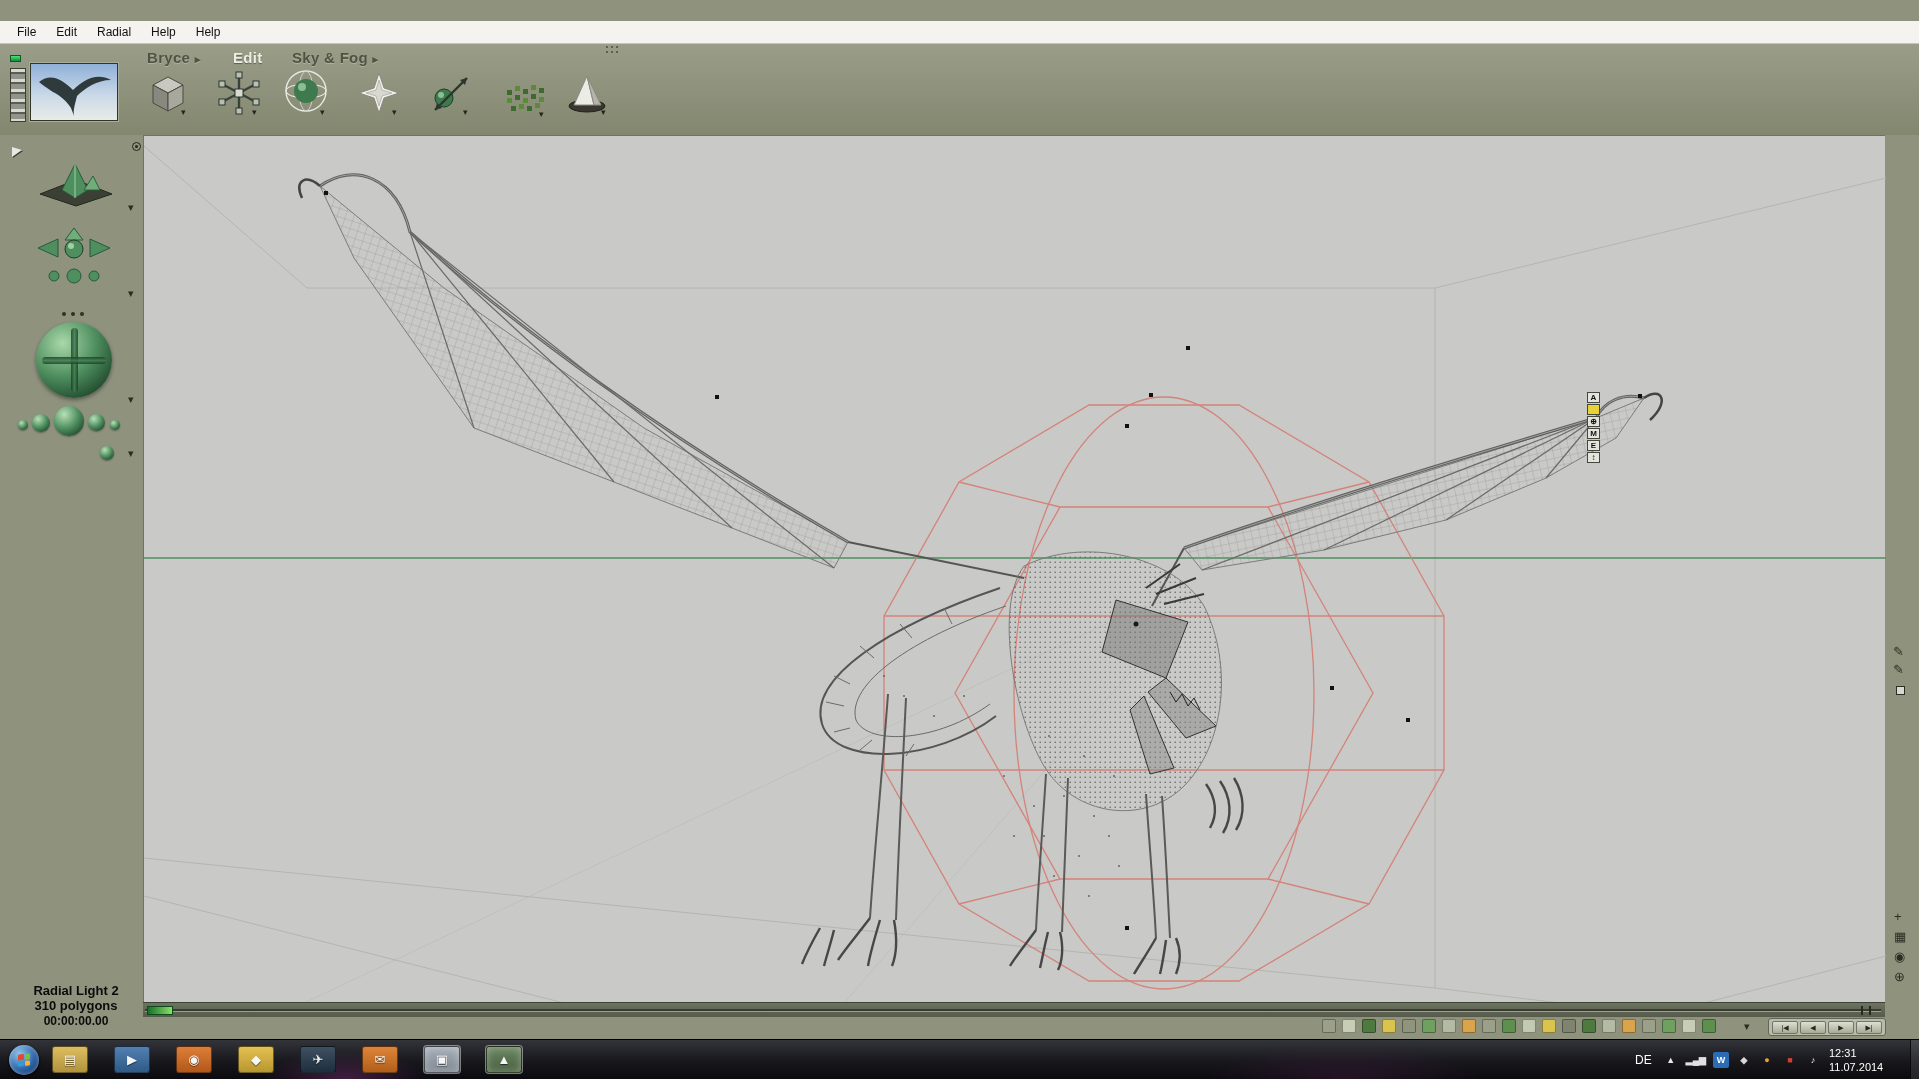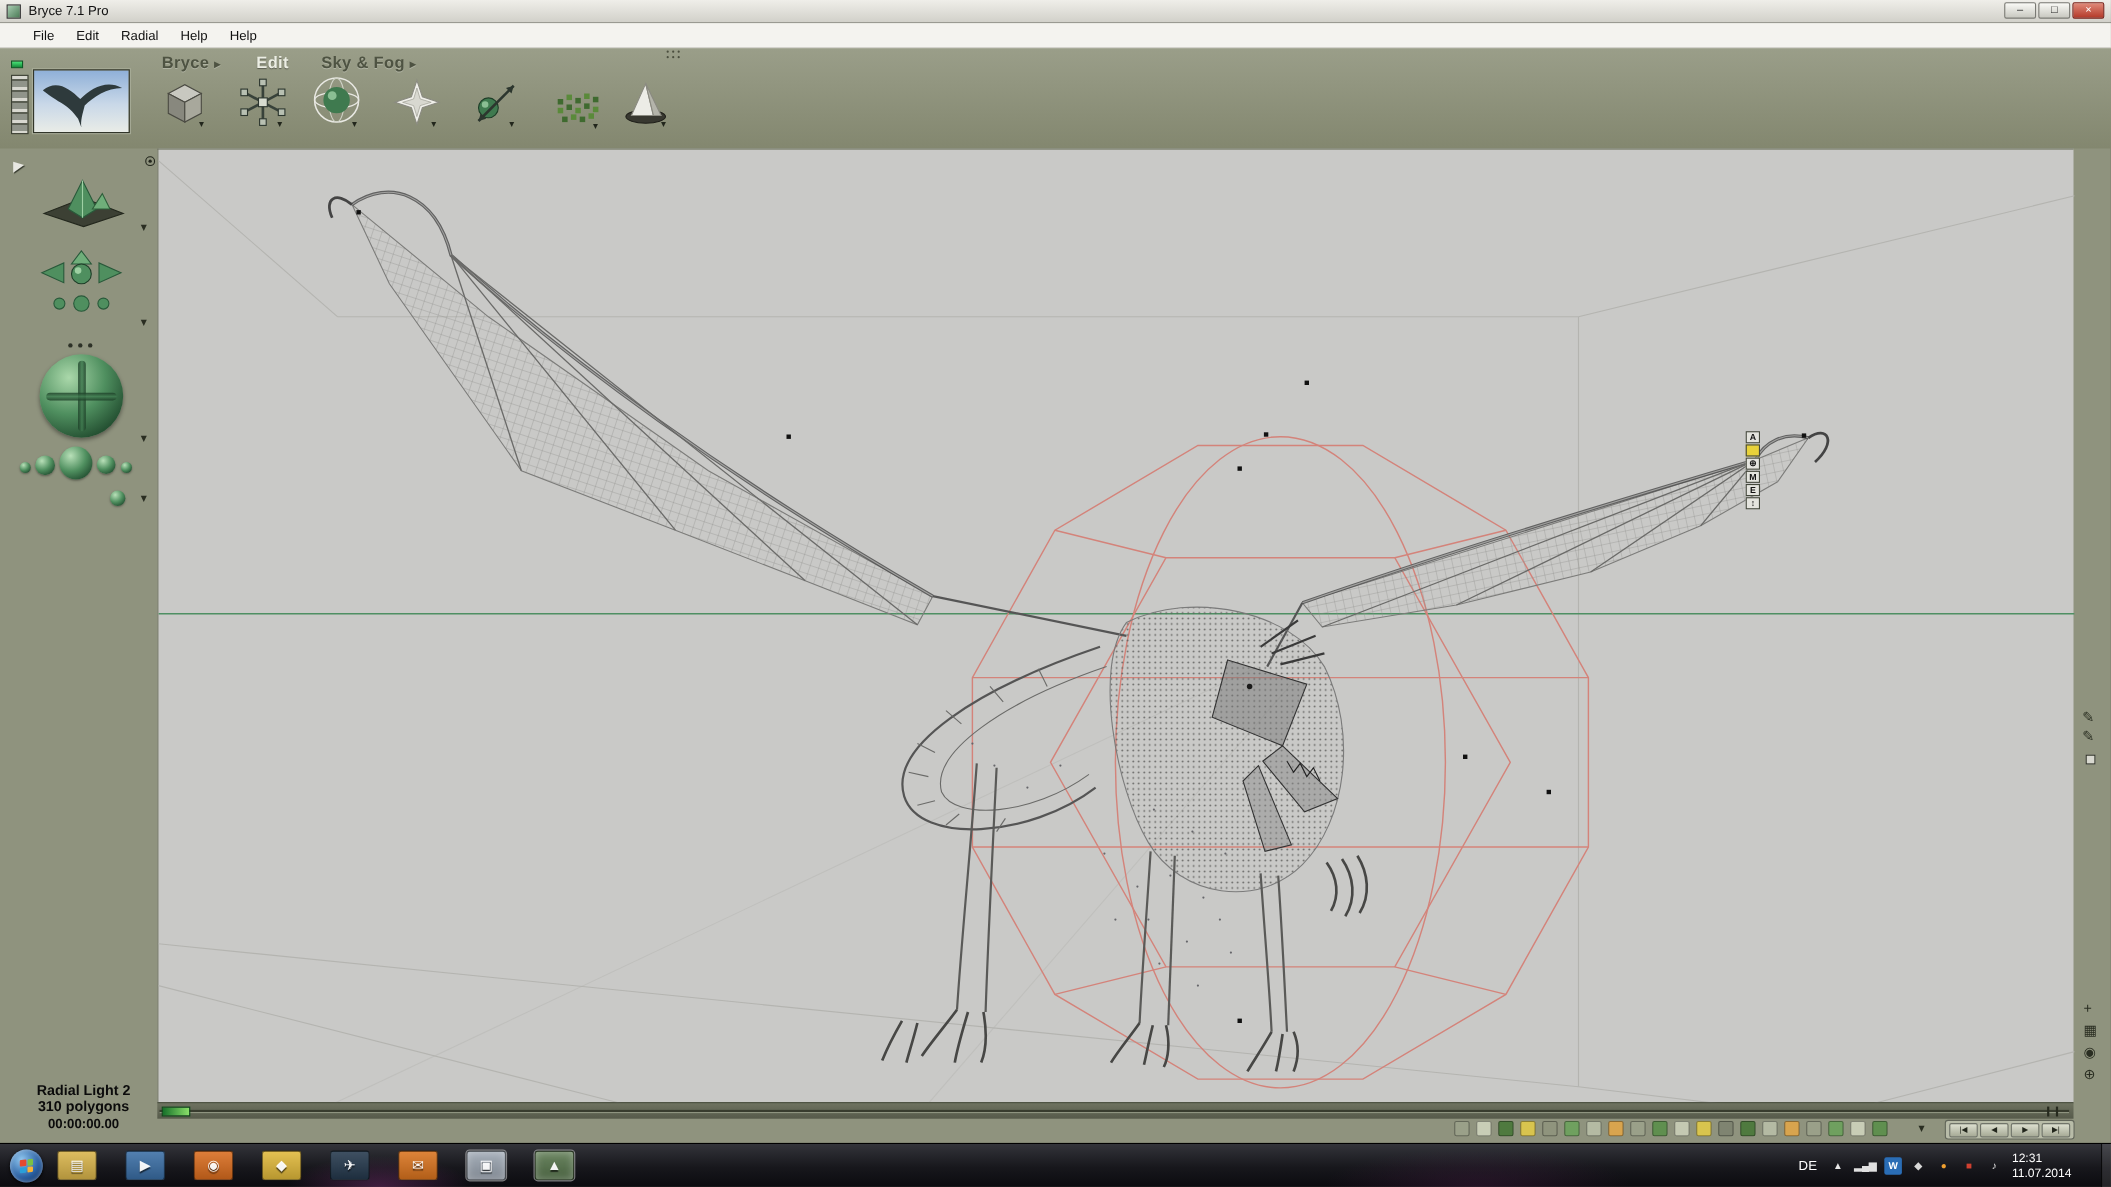--- a/index.html
+++ b/index.html
@@ -11,21 +11,21 @@
   .titlebar{position:absolute;left:0;top:0;width:1919px;height:21px;
     background:linear-gradient(#efeee9,#d2d1ca);border-bottom:1px solid #9a9a92;
     color:#111;font-size:12px;display:flex;align-items:center}
   .app-ico{width:13px;height:13px;margin:0 7px 0 6px;border:1px solid #333;
     background:linear-gradient(135deg,#a9cdb2,#4a7a55);}
   .win-btns{position:absolute;right:6px;top:2px;display:flex;gap:2px}
   .win-btn{width:29px;height:15px;border:1px solid #7a7a74;border-radius:2px;
     background:linear-gradient(#fafaf6,#c8c8c0);font-size:10px;line-height:13px;text-align:center;color:#222}
   .win-btn.close{background:linear-gradient(#e08a7a,#b43a2a);color:#fff;border-color:#7a2018}
   .menubar{position:absolute;left:0;top:21px;width:1919px;height:23px;
-    background:#f4f3ef;border-bottom:1px solid #c6c5bf;display:flex;align-items:center;padding-left:20px}
+    background:#f4f3ef;border-bottom:1px solid #c6c5bf;display:flex;align-items:center;padding-left:7px}
   .menu-item{padding:3px 10px;font-size:12px;color:#111}
 
   
   .topband{position:absolute;left:0;top:44px;width:1919px;height:91px;
     background:linear-gradient(#9a9e89,#83876f)}
   .tab{position:absolute;font-size:15px;font-weight:bold;letter-spacing:.3px;color:#4e5342;
     text-shadow:0 1px 0 rgba(255,255,255,.25)}
   .tab.active{color:#eceee4;text-shadow:0 1px 1px rgba(0,0,0,.4)}
   .tab .arr{font-size:11px}
   .dots-handle{position:absolute;width:14px;height:9px}
@@ -112,29 +112,20 @@
     color:var(--c,#ddd);background:var(--bg,transparent);border-radius:2px;font-size:9px;font-weight:bold}
   .clock{position:absolute;right:14px;top:6px;width:76px;color:#fff;font-size:11px;line-height:14px}
   .show-desktop{position:absolute;right:0;top:0;width:9px;height:40px;background:rgba(255,255,255,.10);
     border-left:1px solid rgba(0,0,0,.8)}
 </style>
 </head>
 <body>
 
 <div id="screen">
 
-  <div class="titlebar">
-    <span class="app-ico"></span>
-    <span>Bryce 7.1 Pro</span>
-    <span class="win-btns">
-      <span class="win-btn">–</span>
-      <span class="win-btn">□</span>
-      <span class="win-btn close">×</span>
-    </span>
-  </div>
 
   <div class="menubar">
     <span class="menu-item">File</span>
       <span class="menu-item">Edit</span>
       <span class="menu-item">Radial</span>
       <span class="menu-item">Help</span>
       <span class="menu-item">Help</span>
   </div>
 
   <div class="topband"></div>

